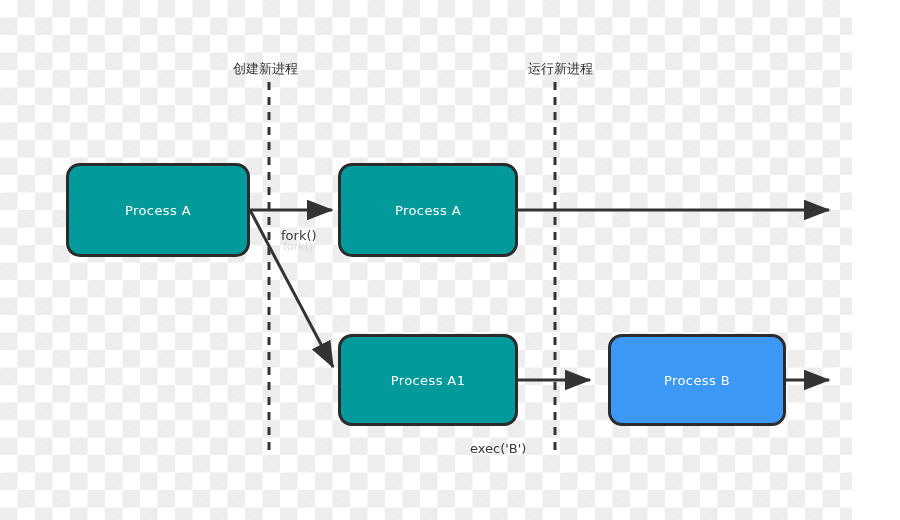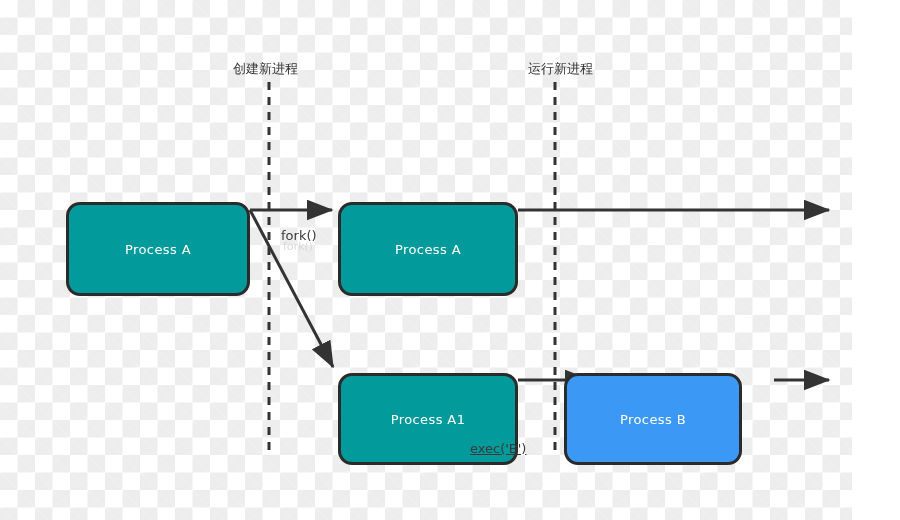--- a/index.html
+++ b/index.html
@@ -33,21 +33,20 @@
     box-sizing: border-box;
     border: 3px solid #2b2b2b;
     border-radius: 14px;
     display: flex;
     align-items: center;
     justify-content: center;
     color: #ffffff;
     font-size: 13px;
     letter-spacing: 0.4px;
     font-family: "DejaVu Sans", "Liberation Sans", sans-serif;
-    margin-top: 39px;
   }
   .node-label {
     pointer-events: none;
     white-space: nowrap;
   }
   .axis-label {
     position: absolute;
     font-size: 13px;
     color: #333333;
     white-space: nowrap;
@@ -103,23 +102,23 @@
   </div>
 
   <div class="node-box" style="left:338px; top:163px; width:180px; height:94px; background:#029a9b;">
     <span class="node-label">Process A</span>
   </div>
 
   <div class="node-box" style="left:338px; top:334px; width:180px; height:92px; background:#029a9b;text-align:center;">
     <span class="node-label">Process A1</span>
   </div>
 
-  <div class="node-box" style="left:564px; top:334px; width:178px; height:92px; background:#3b99f5;">
+  <div class="node-box" style="left:608px; top:334px; width:178px; height:92px; background:#3b99f5;">
     <span class="node-label">Process B</span>
   </div>
 
   <div class="edge-label" style="left:281px; top:228px;">fork()</div>
 
   <div class="edge-label-ghost" style="left:283px; top:240px;">fork()</div>
 
-  <div class="edge-label" style="left:470px; top:441px;text-decoration:underline;">exec('B')</div>
+  <div class="edge-label" style="left:470px; top:441px;">exec('B')</div>
 
 </div>
 
 </body></html>

